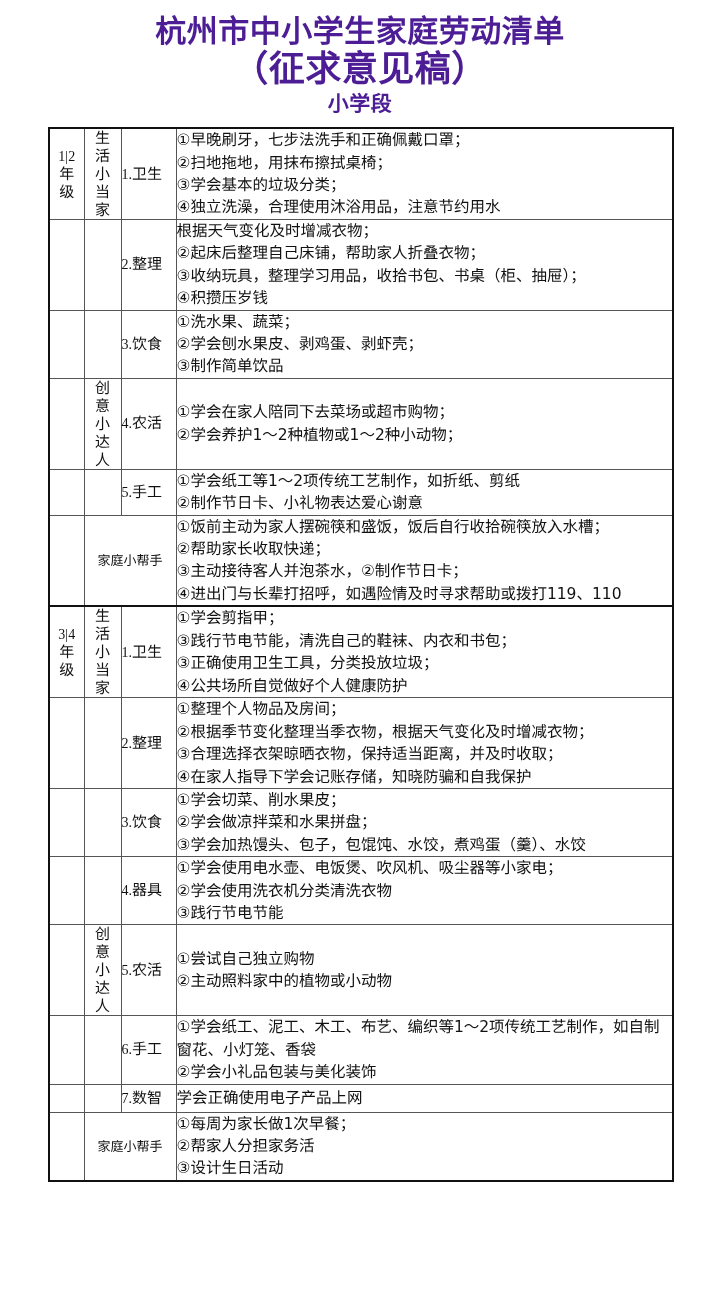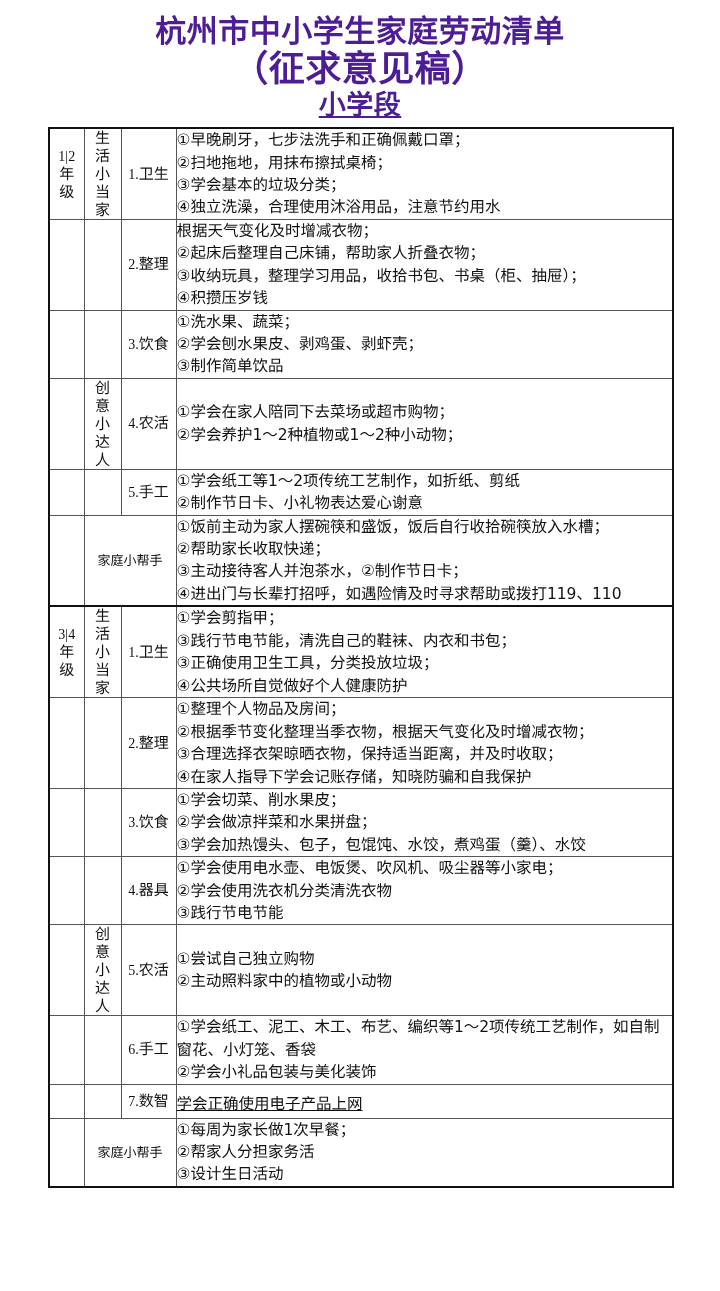--- a/index.html
+++ b/index.html
@@ -33,23 +33,22 @@
     line-height: 39px;
     letter-spacing: 0.5px;
     color: #4c1d95;
     white-space: nowrap;
   }
   .title-line.sub {
     font-size: 36px;
     line-height: 36px;
   }
   .title-line.seg {
-    font-size: 27px;
+    font-size: 21px;
     line-height: 35px;
-    text-decoration: underline;
   }
 
   
   .table-wrap {
     margin: 5px auto 0 auto;
     width: 624px;
   }
   table.checklist {
     width: 624px;
     border-collapse: collapse;
@@ -100,21 +99,20 @@
   }
   .grade-cell .gch {
     display: block;
     line-height: 18px;
   }
 
   
   .sub-cell {
     font-size: 15px;
     line-height: 19px;
-    text-align: center;
     padding: 3px 2px;
     white-space: nowrap;
   }
   .sub-cell .num {
     font-family: "Liberation Serif", serif;
     font-size: 14px;
   }
 
   
   .helper-cell {
@@ -131,24 +129,23 @@
     padding: 2px 3px 2px 4px;
     text-align: left;
   }
   .content-cell .li {
     display: block;
     white-space: normal;
     text-indent: 0;
   }
   .content-cell.oneline {
     line-height: 23px;
-    padding-top: 8px;
+    padding-top: 2px;
     padding-bottom: 2px;
     white-space: nowrap;
-    text-decoration: underline;
   }
 </style>
 </head>
 <body>
 
 <div class="page">
 
   <div class="title-block">
     <div class="title-line">杭州市中小学生家庭劳动清单</div>
     <div class="title-line sub">（征求意见稿）</div>

